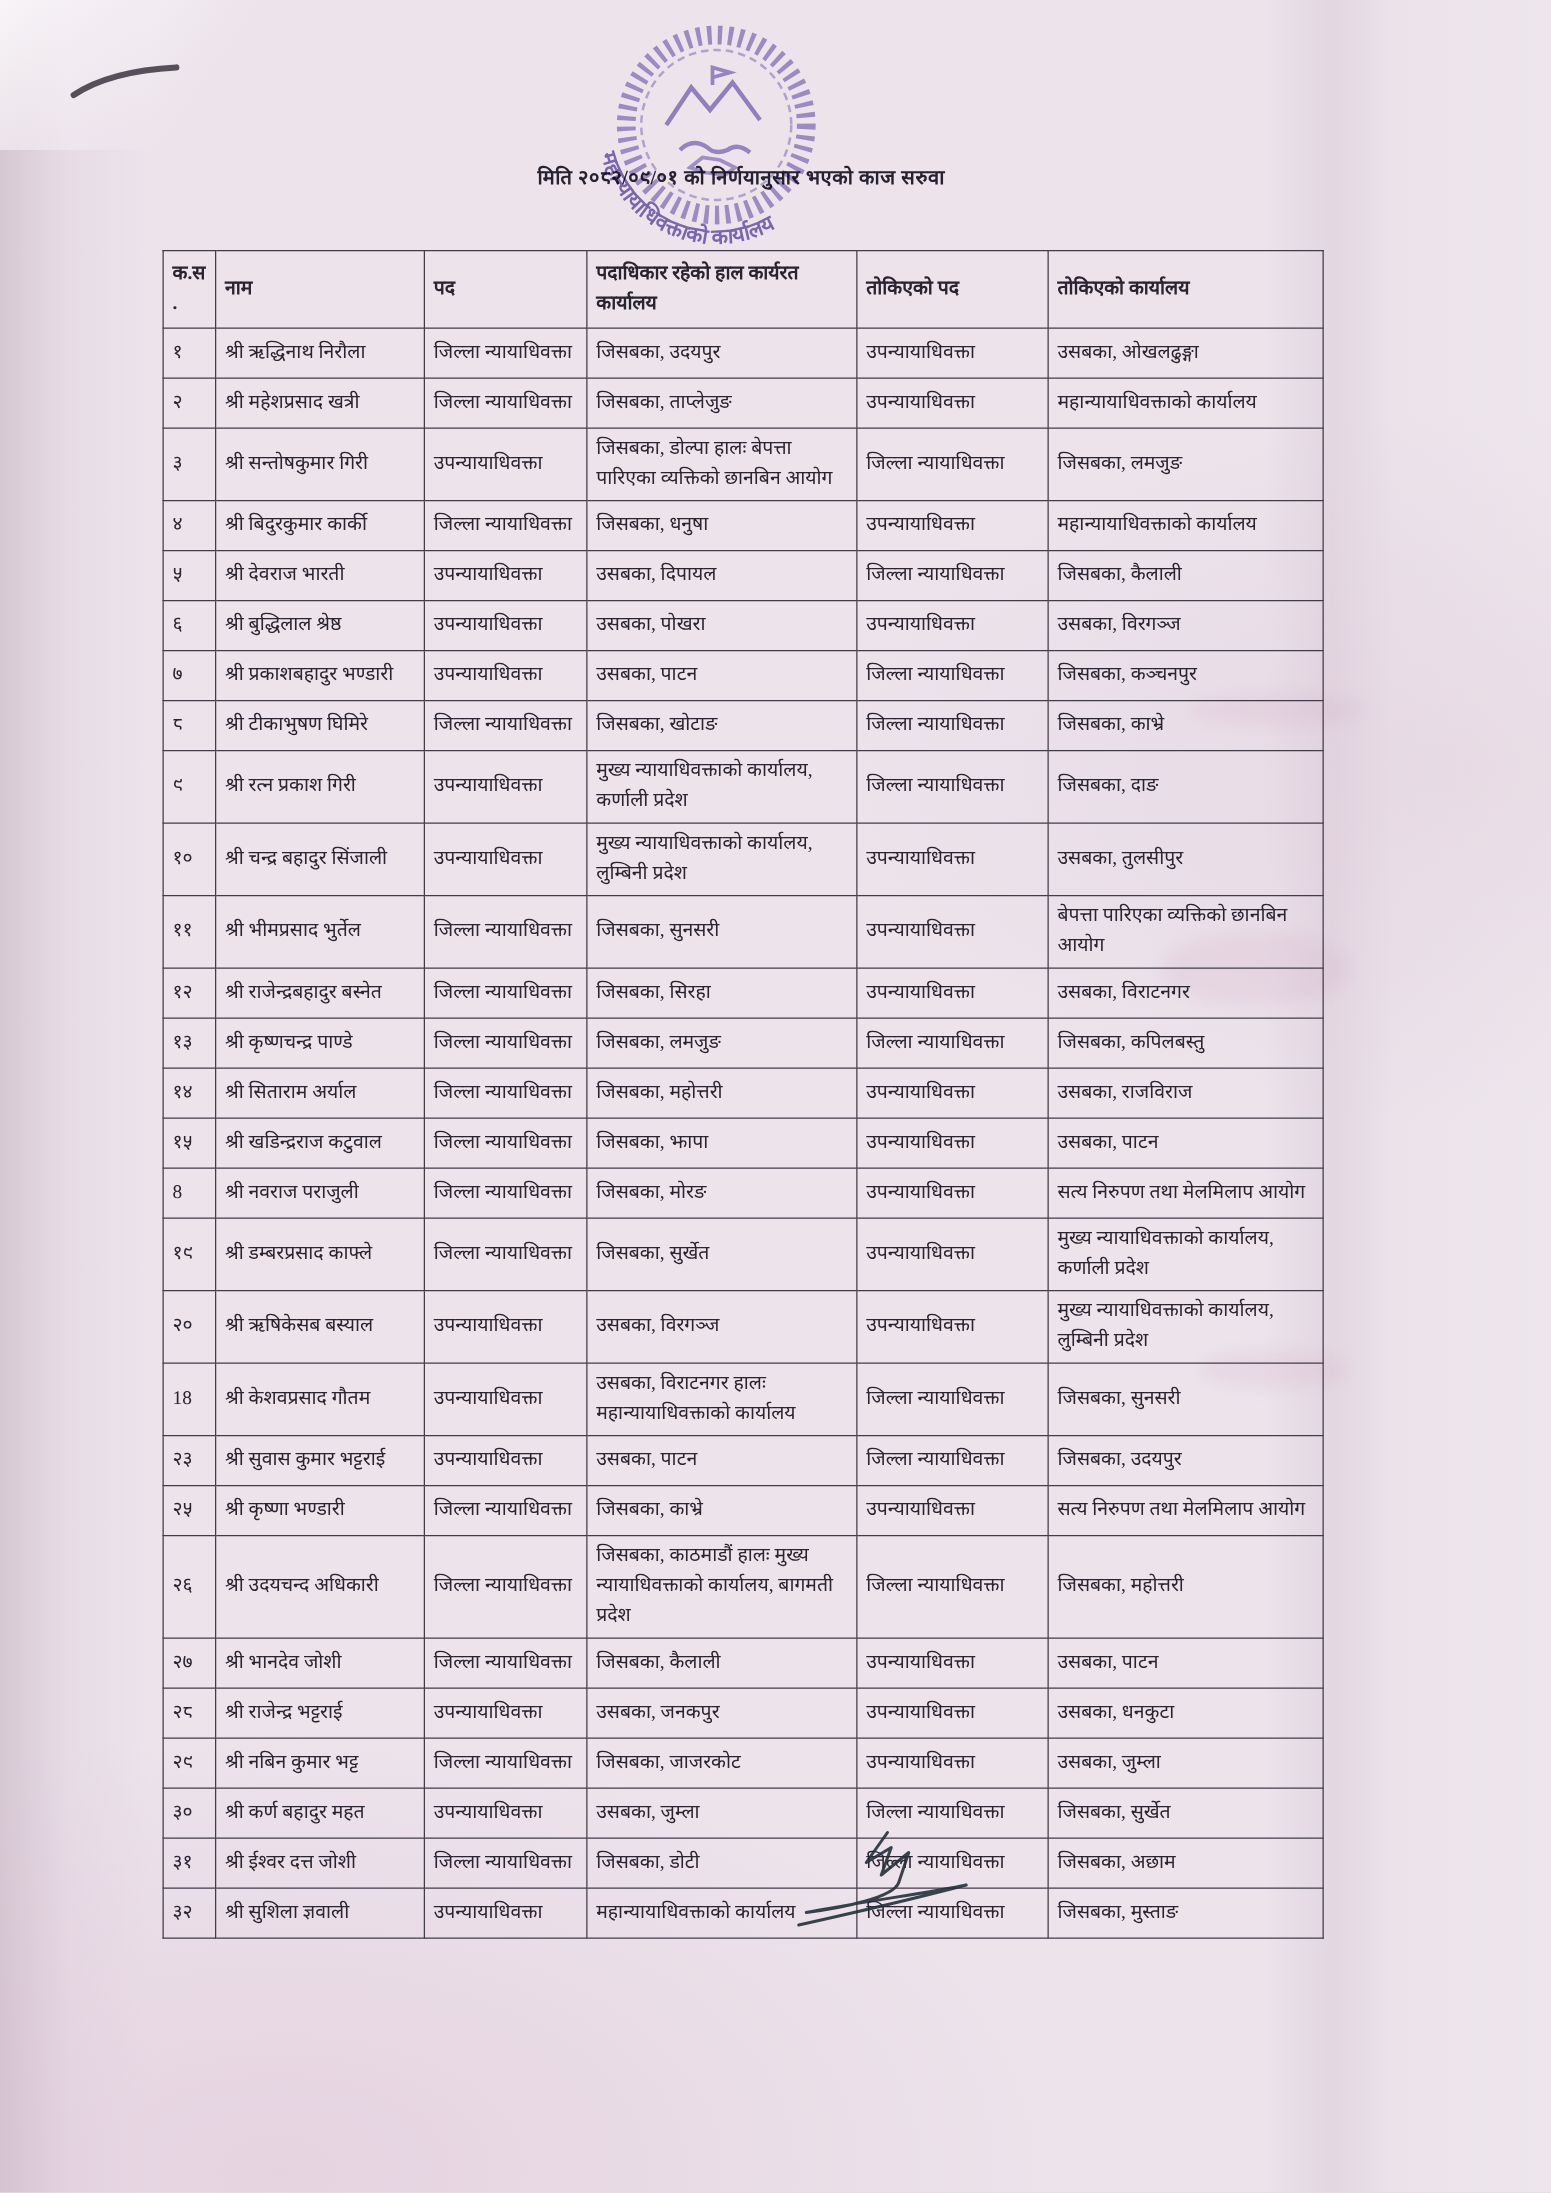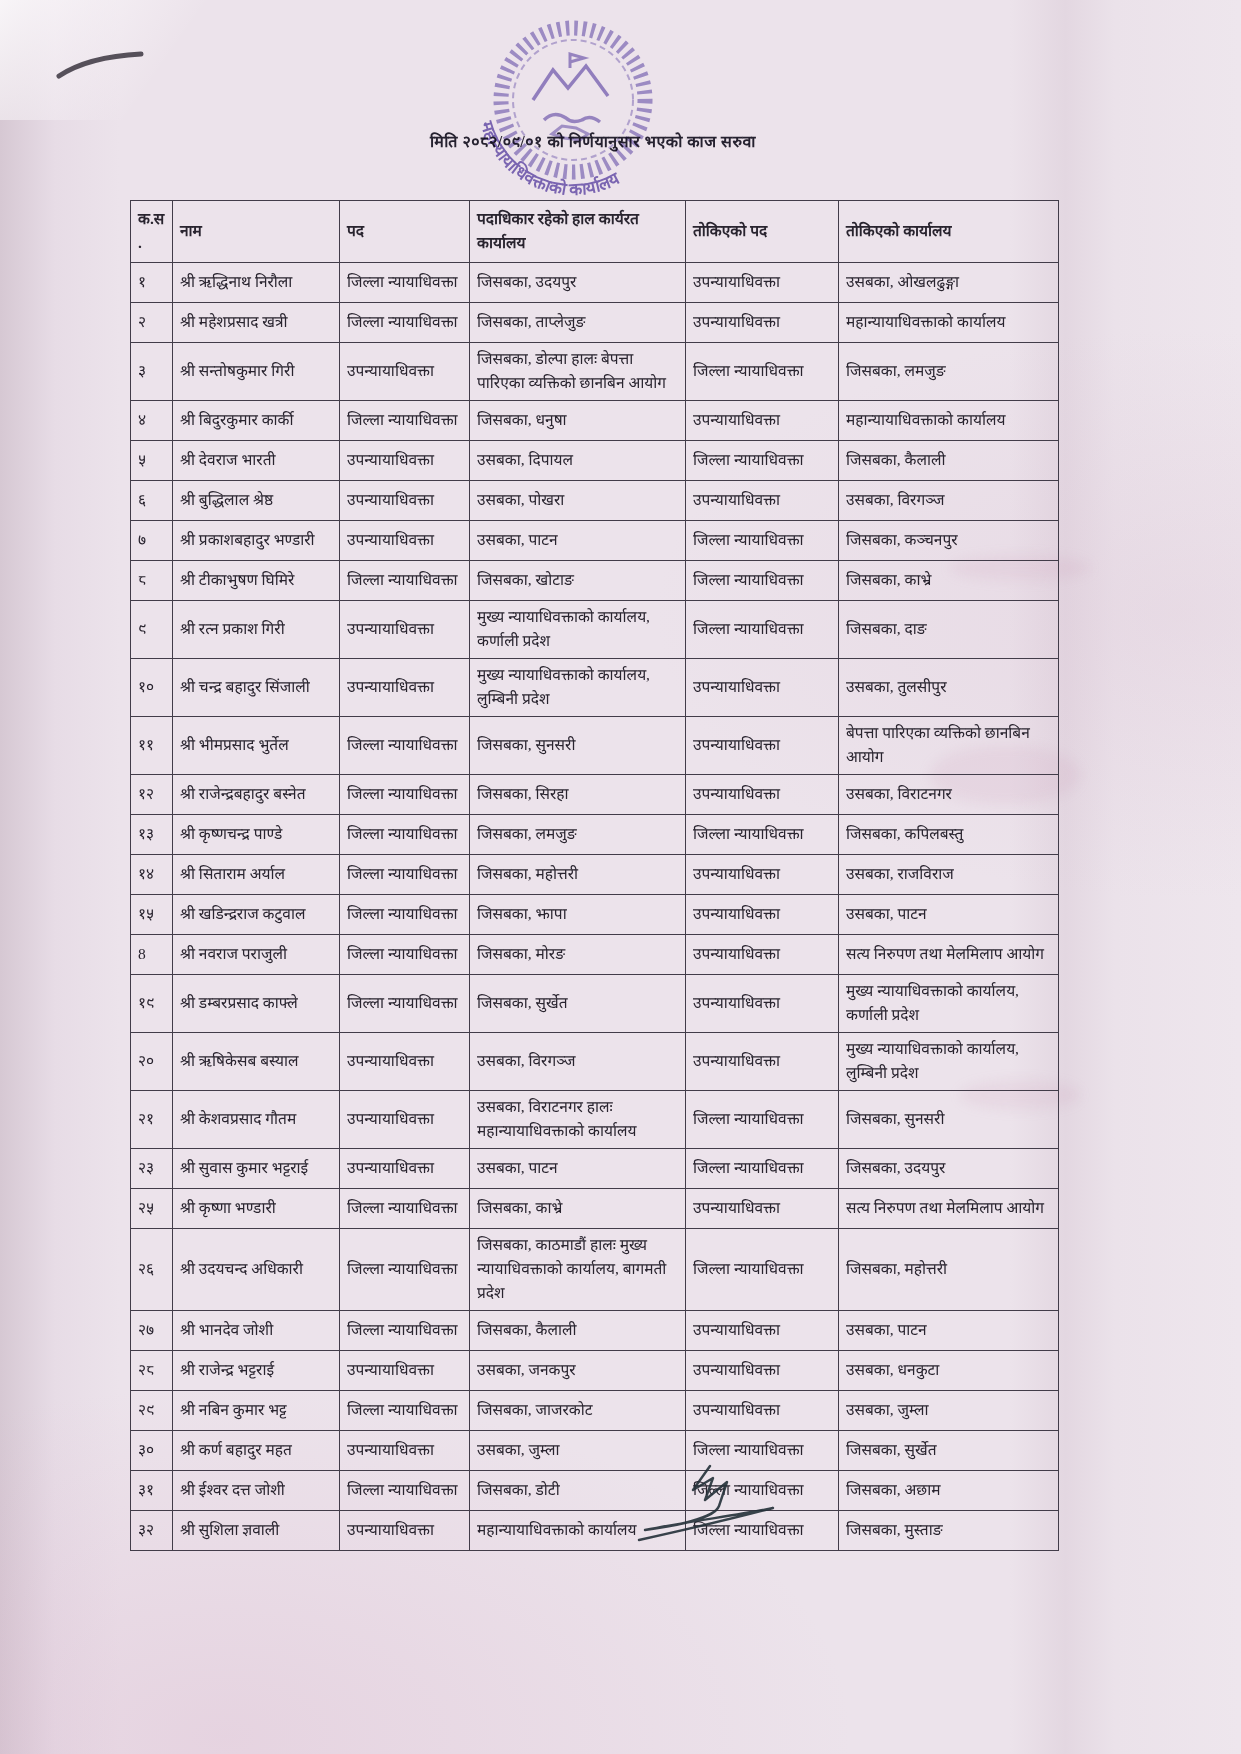--- a/index.html
+++ b/index.html
@@ -265,21 +265,21 @@
     </tr>
         <tr>
       <td>२०</td>
       <td>श्री ऋषिकेसब बस्याल</td>
       <td>उपन्यायाधिवक्ता</td>
       <td>उसबका, विरगञ्ज</td>
       <td>उपन्यायाधिवक्ता</td>
       <td>मुख्य न्यायाधिवक्ताको कार्यालय, लुम्बिनी प्रदेश</td>
     </tr>
         <tr>
-      <td>२१</td>
+      <td>18</td>
       <td>श्री केशवप्रसाद गौतम</td>
       <td>उपन्यायाधिवक्ता</td>
       <td>उसबका, विराटनगर हालः महान्यायाधिवक्ताको कार्यालय</td>
       <td>जिल्ला न्यायाधिवक्ता</td>
       <td>जिसबका, सुनसरी</td>
     </tr>
         <tr>
       <td>२३</td>
       <td>श्री सुवास कुमार भट्टराई</td>
       <td>उपन्यायाधिवक्ता</td>

